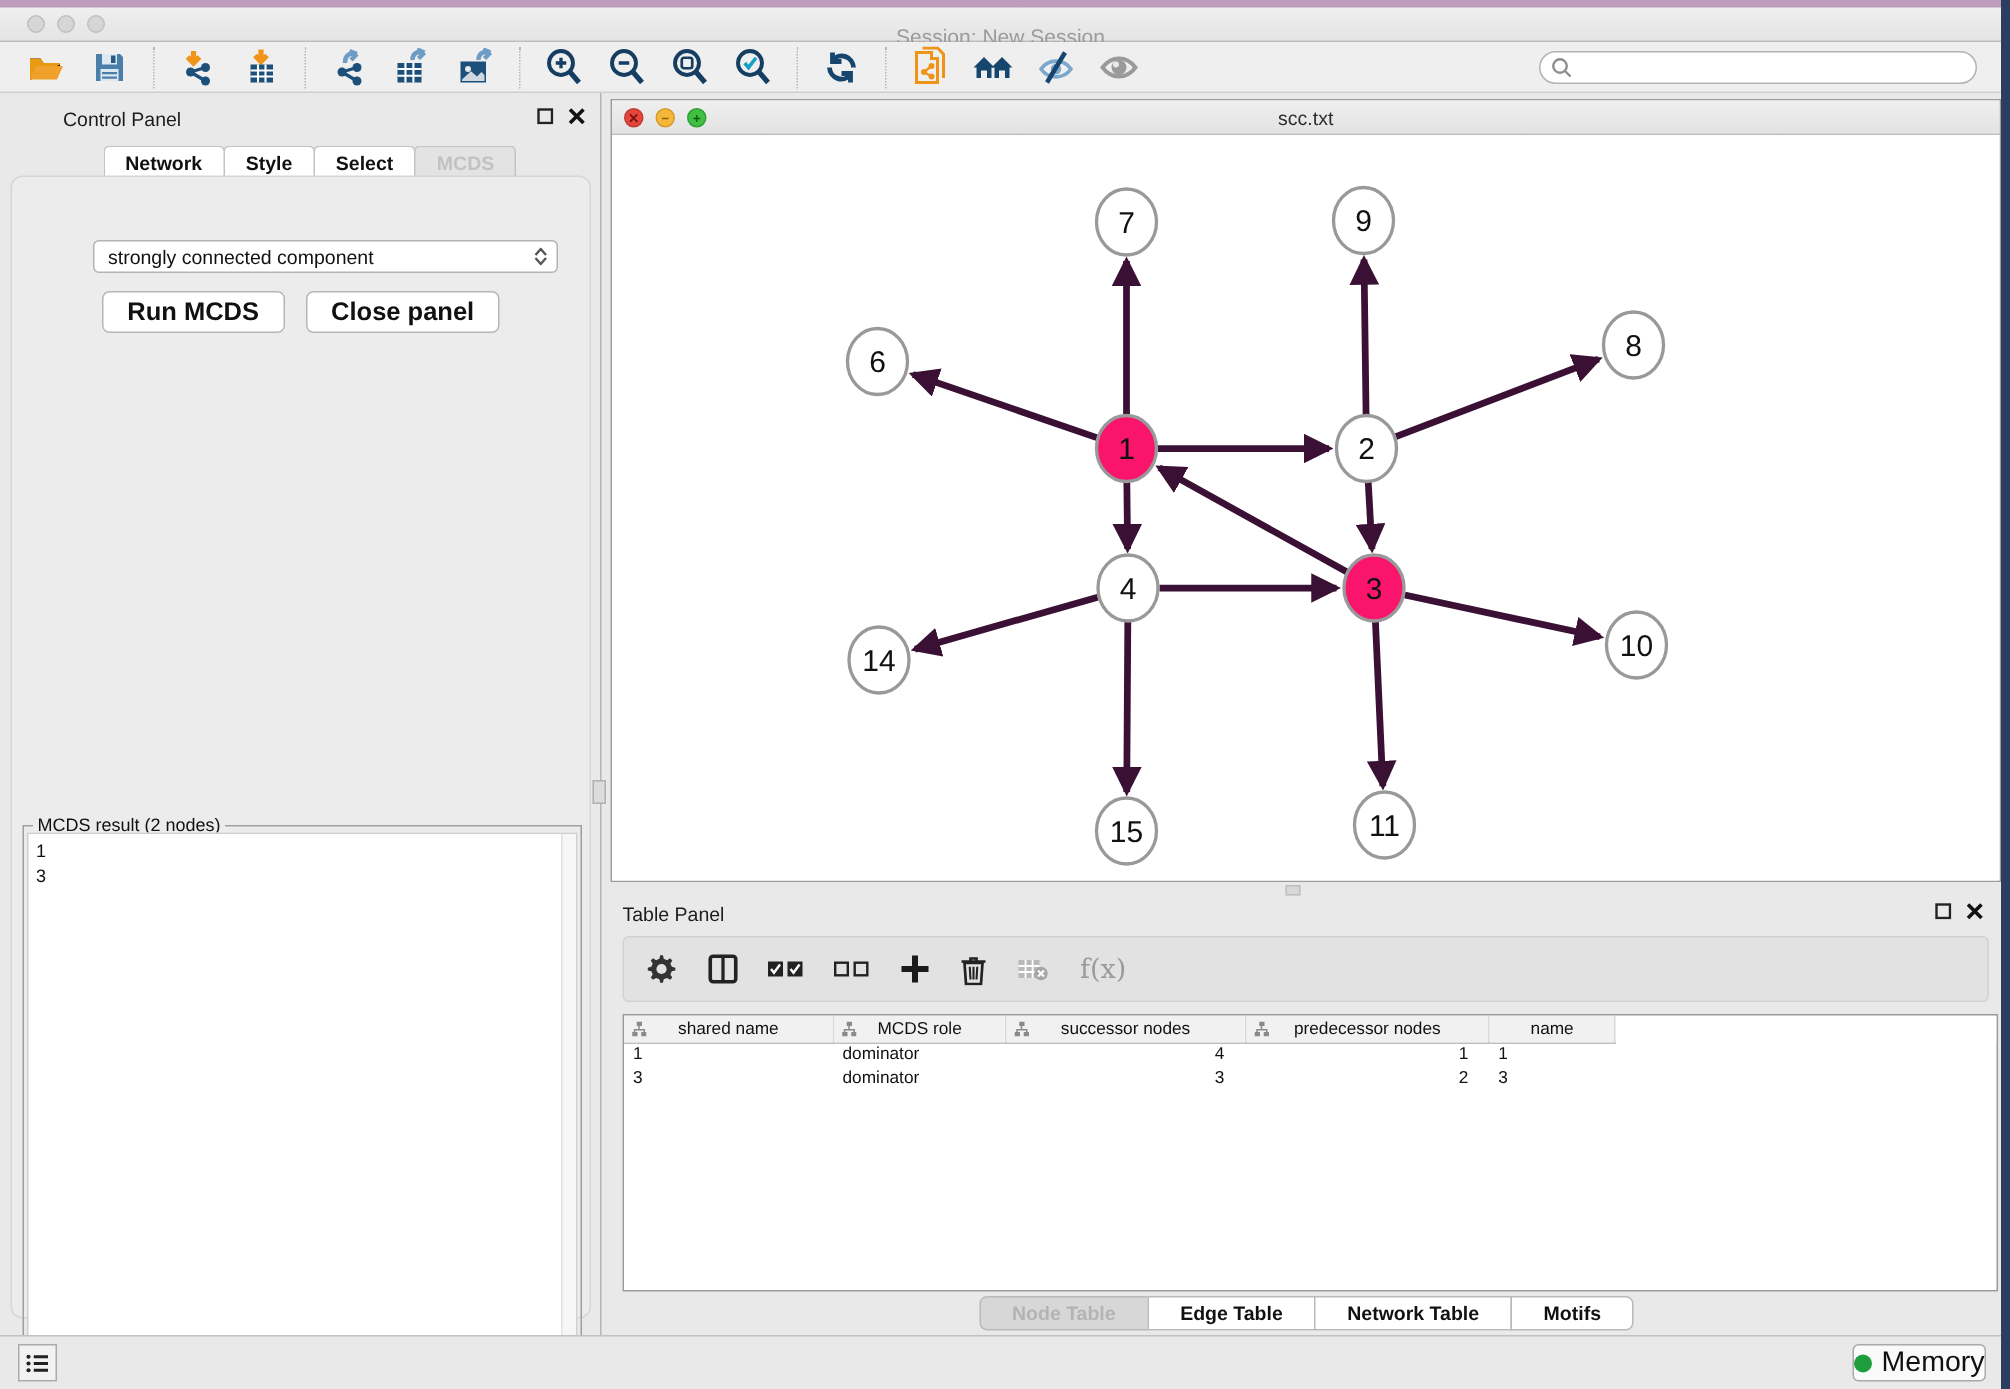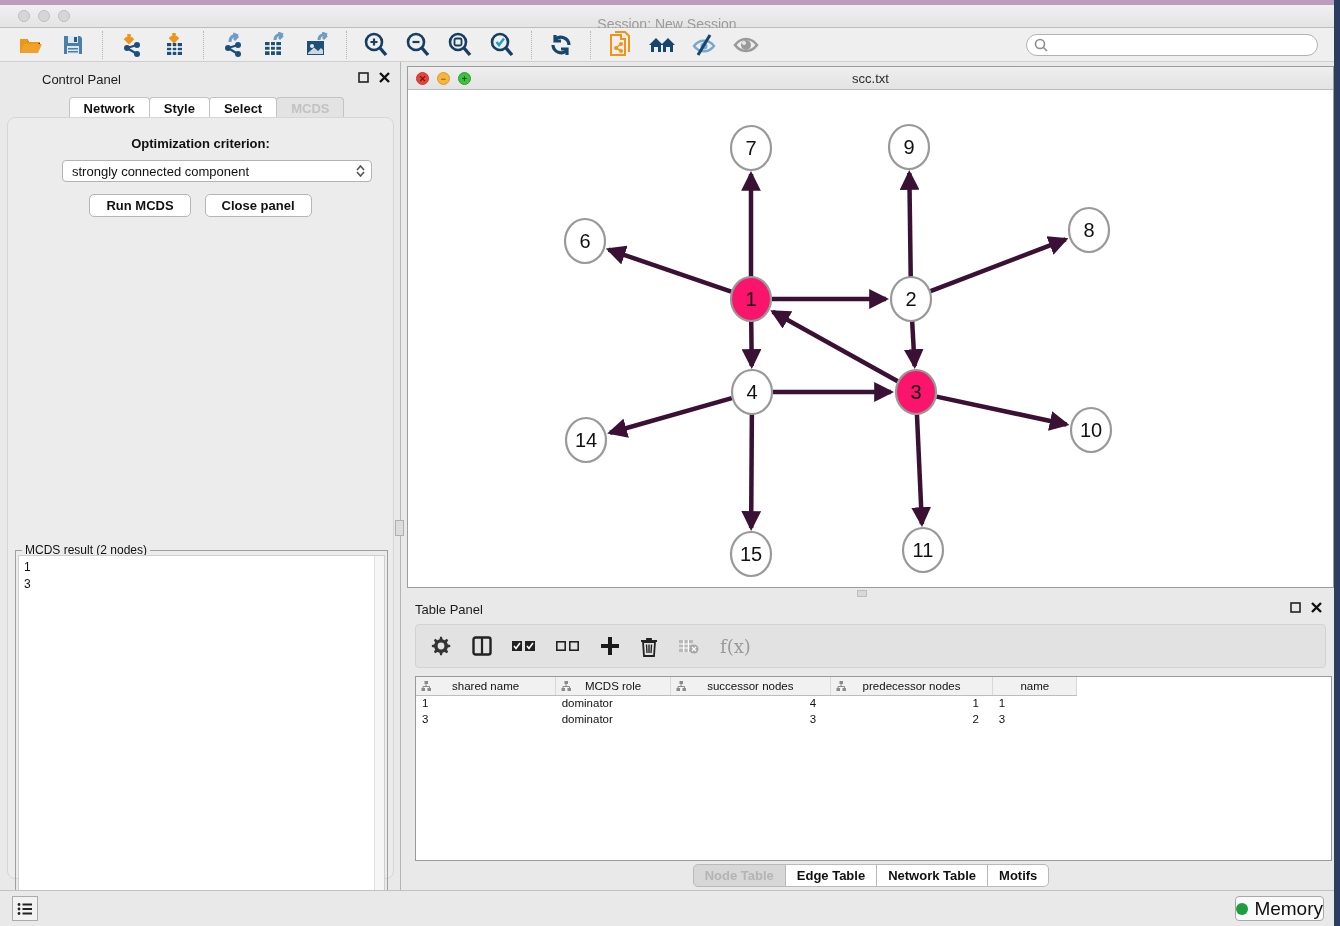--- a/index.html
+++ b/index.html
@@ -33,21 +33,21 @@
     border-bottom:none; color:#111; border-radius:4px 4px 0 0; margin-right:-1px; }
   .ctab.active { background:#e3e3e3; color:#c2c2c2; }
   .cp-body { position:absolute; left:7px; top:55px; width:387px; height:762px; background:#ececec;
     border:1px solid #d6d6d6; border-radius:8px; }
   .opt-label { position:absolute; left:0; top:18px; width:100%; text-align:center; font-size:13px; font-weight:600; color:#111; }
   .dropdown { position:absolute; left:54px; top:42px; width:310px; height:22px; background:#fff;
     border:1px solid #b3b3b3; border-radius:4px; display:flex; align-items:center; font-size:13px; padding-left:9px; color:#111; }
   .dropdown .stepper { margin-left:auto; margin-right:6px; display:flex; flex-direction:column; line-height:5px; }
   .dropdown .stepper svg { display:block; }
   .btn-row { position:absolute; left:0; top:76px; width:100%; display:flex; justify-content:center; gap:14px; }
-  .pbtn { font-size:13px; font-weight:600; background:#fff; color:#111; border:1px solid #b6b6b6;
+  .pbtn { font-size:17px; font-weight:600; background:#fff; color:#111; border:1px solid #b6b6b6;
     border-radius:5px; padding:3px 16px; }
   .result-group { position:absolute; left:7px; top:432px; width:373px; height:374px; border:1px solid #9f9f9f; }
   .result-title { position:absolute; left:6px; top:-8px; background:#ececec; padding:0 3px; font-size:12px; color:#111; }
   .result-area { position:absolute; left:2px; top:4px; right:2px; bottom:2px; background:#fff; border:1px solid #cfcfcf; }
   .result-area pre { font-family:"Liberation Sans",sans-serif; font-size:12px; color:#111; padding:3px 5px; line-height:17px; }
   .result-scroll { position:absolute; right:0; top:0; width:10px; height:100%; background:#f6f6f6; border-left:1px solid #e0e0e0; }
   .v-handle { position:absolute; left:395px; top:458px; width:9px; height:16px; background:#dcdcdc; border:1px solid #b0b0b0; }
 
   
   .net-window { position:absolute; left:407px; top:66px; width:927px; height:522px; border:1px solid #9c9c9c; background:#fff; }
@@ -70,21 +70,21 @@
     border:1px solid #d2d2d2; border-radius:4px; display:flex; align-items:center; padding-left:14px; gap:20px; }
   .fx { font-family:"DejaVu Serif",serif; font-size:18px; color:#9a9a9a; }
   .dtable { position:absolute; left:8px; top:78px; width:917px; height:185px; background:#fff; border:1px solid #9a9a9a; overflow:hidden; }
   .dtable table { border-collapse:collapse; table-layout:fixed; font-size:11.5px; color:#111; }
   .dtable th { background:#f1f1f1; border-right:1px solid #d8d8d8; border-bottom:1px solid #bdbdbd;
     font-weight:normal; height:18px; position:relative; text-align:center; }
   .dtable th .hicon { position:absolute; left:5px; top:4px; }
   .dtable td { height:16px; padding:0 6px; overflow:hidden; white-space:nowrap; }
   .dtable td.num { text-align:right; padding-right:14px; }
   .tp-tabs { position:absolute; left:0; top:266px; width:100%; display:flex; justify-content:center; }
-  .ttab { font-size:13px; font-weight:600; padding:3px 11px; background:#fff; border:1px solid #b9b9b9;
+  .ttab { font-size:13px; font-weight:600; padding:3px 21px; background:#fff; border:1px solid #b9b9b9;
     color:#111; margin-right:-1px; }
   .ttab:first-child { border-radius:5px 0 0 5px; }
   .ttab:last-child { border-radius:0 5px 5px 0; }
   .ttab.active { background:#d7d7d7; color:#b4b4b4; }
 
   
   .statusbar { position:absolute; left:0; top:890px; width:1334px; height:36px; background:#e9e9e9; border-top:1px solid #c2c2c2; }
   .list-btn { position:absolute; left:12px; top:5px; width:26px; height:25px; background:#f2f2f2; border:1px solid #ababab;
     display:flex; align-items:center; justify-content:center; }
   .memory-btn { position:absolute; right:10px; top:5px; height:25px; background:#fafafa; border:1px solid #a9a9a9;
@@ -257,21 +257,20 @@
           <path d="M1 1 L10 10 M10 1 L1 10" stroke="#111" stroke-width="2.4"></path>
         </svg>
     </div>
     <div class="ctabs">
         <div class="ctab">Network</div>
         <div class="ctab">Style</div>
         <div class="ctab">Select</div>
         <div class="ctab active">MCDS</div>
       </div>
     <div class="cp-body">
-      <div class="opt-label">Optimization criterion:</div>
       <div class="dropdown">
         <span>strongly connected component</span>
         <span class="stepper">
           <svg width="9" height="6">
               <path d="M1 5 L4.5 1 L8 5" fill="none" stroke="#555" stroke-width="1.6"></path>
             </svg>
           <svg width="9" height="6">
               <path d="M1 1 L4.5 5 L8 1" fill="none" stroke="#555" stroke-width="1.6"></path>
             </svg>
         </span>

